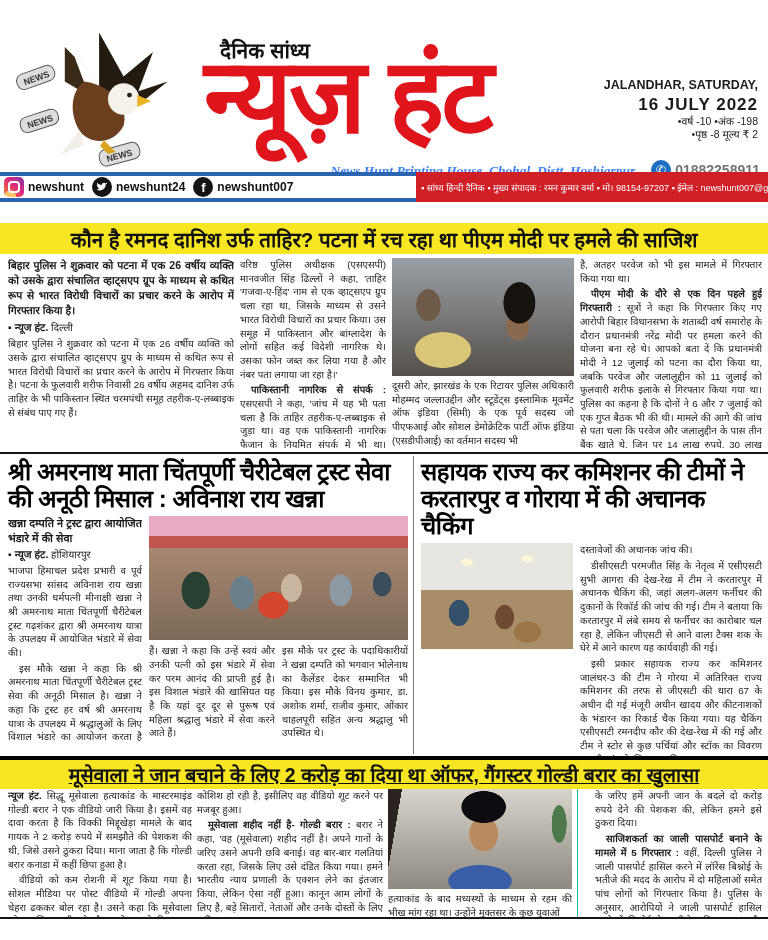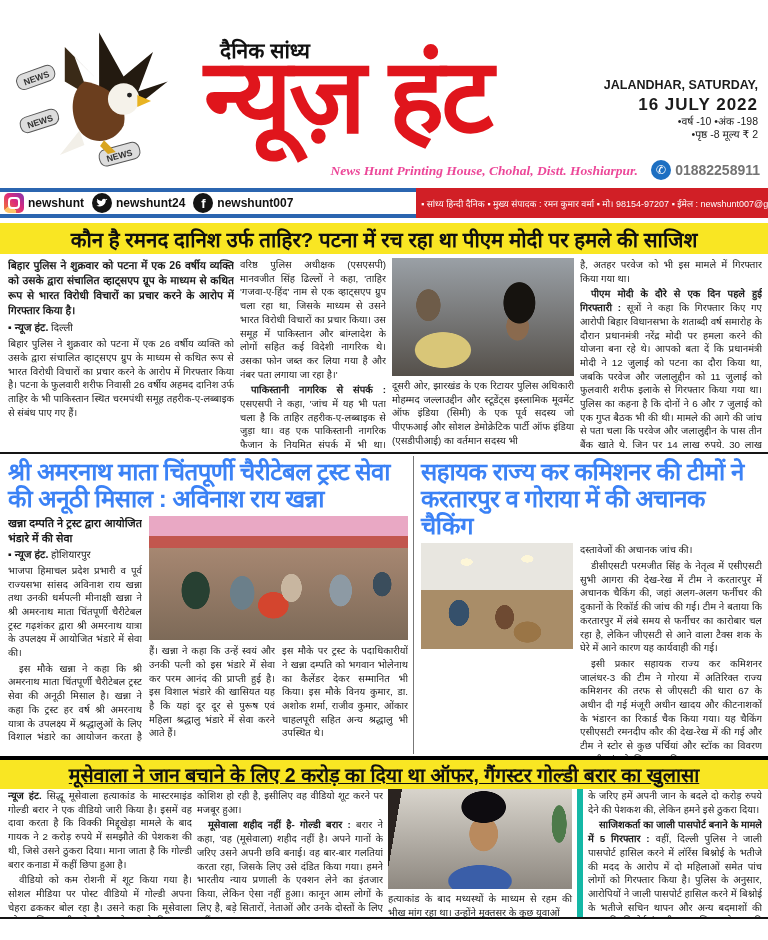--- a/index.html
+++ b/index.html
@@ -9,27 +9,27 @@
   .masthead{position:absolute;top:0;left:0;right:0;height:188px;}
   .eagle{position:absolute;left:6px;top:22px;width:196px;height:158px;}
   .tagline{position:absolute;left:220px;top:36px;font-size:21px;font-weight:bold;color:#111;}
   .paper-title{position:absolute;left:204px;top:42px;width:440px;font-size:104px;line-height:1.05;
                font-weight:800;color:#e0151c;letter-spacing:-3px;white-space:nowrap;}
   .dateblock{position:absolute;right:10px;top:78px;text-align:right;line-height:1.25;}
   .dateblock .d1{font-size:12.5px;font-weight:bold;}
   .dateblock .d2{font-size:17px;font-weight:bold;letter-spacing:1px;}
   .dateblock .m{font-size:10.5px;color:#222;}
   .printerline{position:absolute;right:130px;top:163px;font-family:"Liberation Serif","DejaVu Serif",serif;
-               font-style:italic;font-weight:bold;font-size:13.5px;color:#ec4899;}
+               font-style:italic;font-weight:bold;font-size:13.5px;color:#3b82f6;}
   .phonechip{position:absolute;right:8px;top:160px;display:flex;align-items:center;gap:4px;}
   .phonechip .pi{width:20px;height:20px;border-radius:50%;background:#1d6fc2;color:#fff;font-size:12px;
                  display:flex;align-items:center;justify-content:center;}
   .phonechip .pn{font-size:14px;font-weight:bold;color:#737373;}
   
-  .socialbar{position:absolute;top:188px;left:0;right:0;height:30px;display:flex;}
+  .socialbar{position:absolute;top:172px;left:0;right:0;height:30px;display:flex;}
   .social-left{width:408px;border-top:4px solid #2b65b0;border-bottom:4px solid #2b65b0;background:#fff;
                display:flex;align-items:center;gap:8px;padding:0 4px;}
   .handle{display:flex;align-items:center;gap:4px;}
   .handle .txt{font-size:12px;font-weight:bold;color:#111;}
   .cicon{width:20px;height:20px;border-radius:50%;background:#141414;color:#fff;display:flex;
          align-items:center;justify-content:center;font-weight:bold;font-size:13px;}
   .ig{width:20px;height:20px;border-radius:5px;background:radial-gradient(circle at 30% 100%,#fdc468 0 25%,transparent 26%),
       linear-gradient(45deg,#f58529,#dd2a7b 55%,#8134af);position:relative;}
   .ig::after{content:"";position:absolute;inset:4px;border:2px solid #fff;border-radius:4px;}
   .social-right{flex:1;background:#d11f26;color:#fff;display:flex;align-items:center;
@@ -55,21 +55,21 @@
       radial-gradient(34px 44px at 70% 38%,#16130f 0 46%,transparent 48%),
       radial-gradient(24px 30px at 69% 58%,#8a6a4e 0 46%,transparent 48%),
       radial-gradient(26px 34px at 20% 40%,#6e5c49 0 46%,transparent 48%),
       radial-gradient(55px 35px at 28% 78%,#d9c678 0 50%,transparent 52%),
       linear-gradient(#9aa0a6,#55504a);}
   
   .rule1{position:absolute;top:452px;left:0;right:0;border-top:2px solid #151515;}
   .midrow{position:absolute;top:456px;left:0;right:0;height:298px;display:flex;}
   .sec-left{width:414px;padding:2px 5px 0 8px;border-right:1.5px solid #777;box-sizing:border-box;}
   .sec-right{flex:1;padding:2px 6px 0 7px;box-sizing:border-box;}
-  .h2{font-size:24px;font-weight:800;line-height:1.13;letter-spacing:-0.5px;color:#3b82f6;margin:0 0 4px;}
+  .h2{font-size:24px;font-weight:800;line-height:1.13;letter-spacing:-0.5px;color:#000000;margin:0 0 4px;}
   .a2grid{display:grid;grid-template-columns:134px 1fr;column-gap:7px;height:228px;overflow:hidden;}
   .subhead{font-size:11px;font-weight:bold;line-height:1.3;margin-bottom:2px;}
   .p2{height:124px;background:
       linear-gradient(to bottom,#e9a8c4 0 16%,#c2564e 16% 26%,rgba(0,0,0,0) 26%),
       radial-gradient(30px 40px at 18% 60%,#274032 0 46%,transparent 48%),
       radial-gradient(26px 36px at 36% 62%,#6b7f8a 0 46%,transparent 48%),
       radial-gradient(22px 30px at 55% 58%,#c8b6a0 0 46%,transparent 48%),
       radial-gradient(30px 26px at 48% 72%,#d4452e 0 50%,transparent 52%),
       radial-gradient(24px 34px at 74% 60%,#8d9aa4 0 46%,transparent 48%),
       radial-gradient(20px 26px at 90% 55%,#3a4d5c 0 46%,transparent 48%),
@@ -79,21 +79,21 @@
   .p3{height:106px;background:
       radial-gradient(10px 6px at 30% 18%,#fdf6d8 0 60%,transparent 62%),
       radial-gradient(10px 6px at 70% 15%,#fdf6d8 0 60%,transparent 62%),
       radial-gradient(22px 28px at 25% 66%,#35506b 0 46%,transparent 48%),
       radial-gradient(20px 26px at 55% 70%,#6e4a32 0 46%,transparent 48%),
       radial-gradient(26px 20px at 70% 84%,#9a7546 0 52%,transparent 54%),
       linear-gradient(to bottom,#e8e6e0 0 44%,#a98d68 44% 100%);}
   
   .a4{position:absolute;top:789px;left:8px;width:754px;height:127px;display:grid;
       grid-template-columns:184px 186px 184px 1fr;column-gap:5px;}
-  .a4 .c4{border-left:6px solid #14b8a6;padding-left:5px;}
+  .a4 .c4{border-left:1px solid #14b8a6;padding-left:17px;}
   .p4{height:100px;background:
       linear-gradient(100deg,#2a2320 0 7%,rgba(0,0,0,0) 7%),
       radial-gradient(42px 30px at 52% 18%,#0e0c10 0 52%,transparent 54%),
       radial-gradient(30px 36px at 52% 45%,#b98a5e 0 47%,transparent 49%),
       radial-gradient(60px 30px at 50% 92%,#3a5ea8 0 52%,transparent 54%),
       radial-gradient(16px 40px at 93% 35%,#4d7a4a 0 46%,transparent 48%),
       linear-gradient(#d8d4cc,#8e8880);}
   .rule2{position:absolute;top:917px;left:0;right:0;border-top:2px solid #151515;}
 </style>
 </head>

